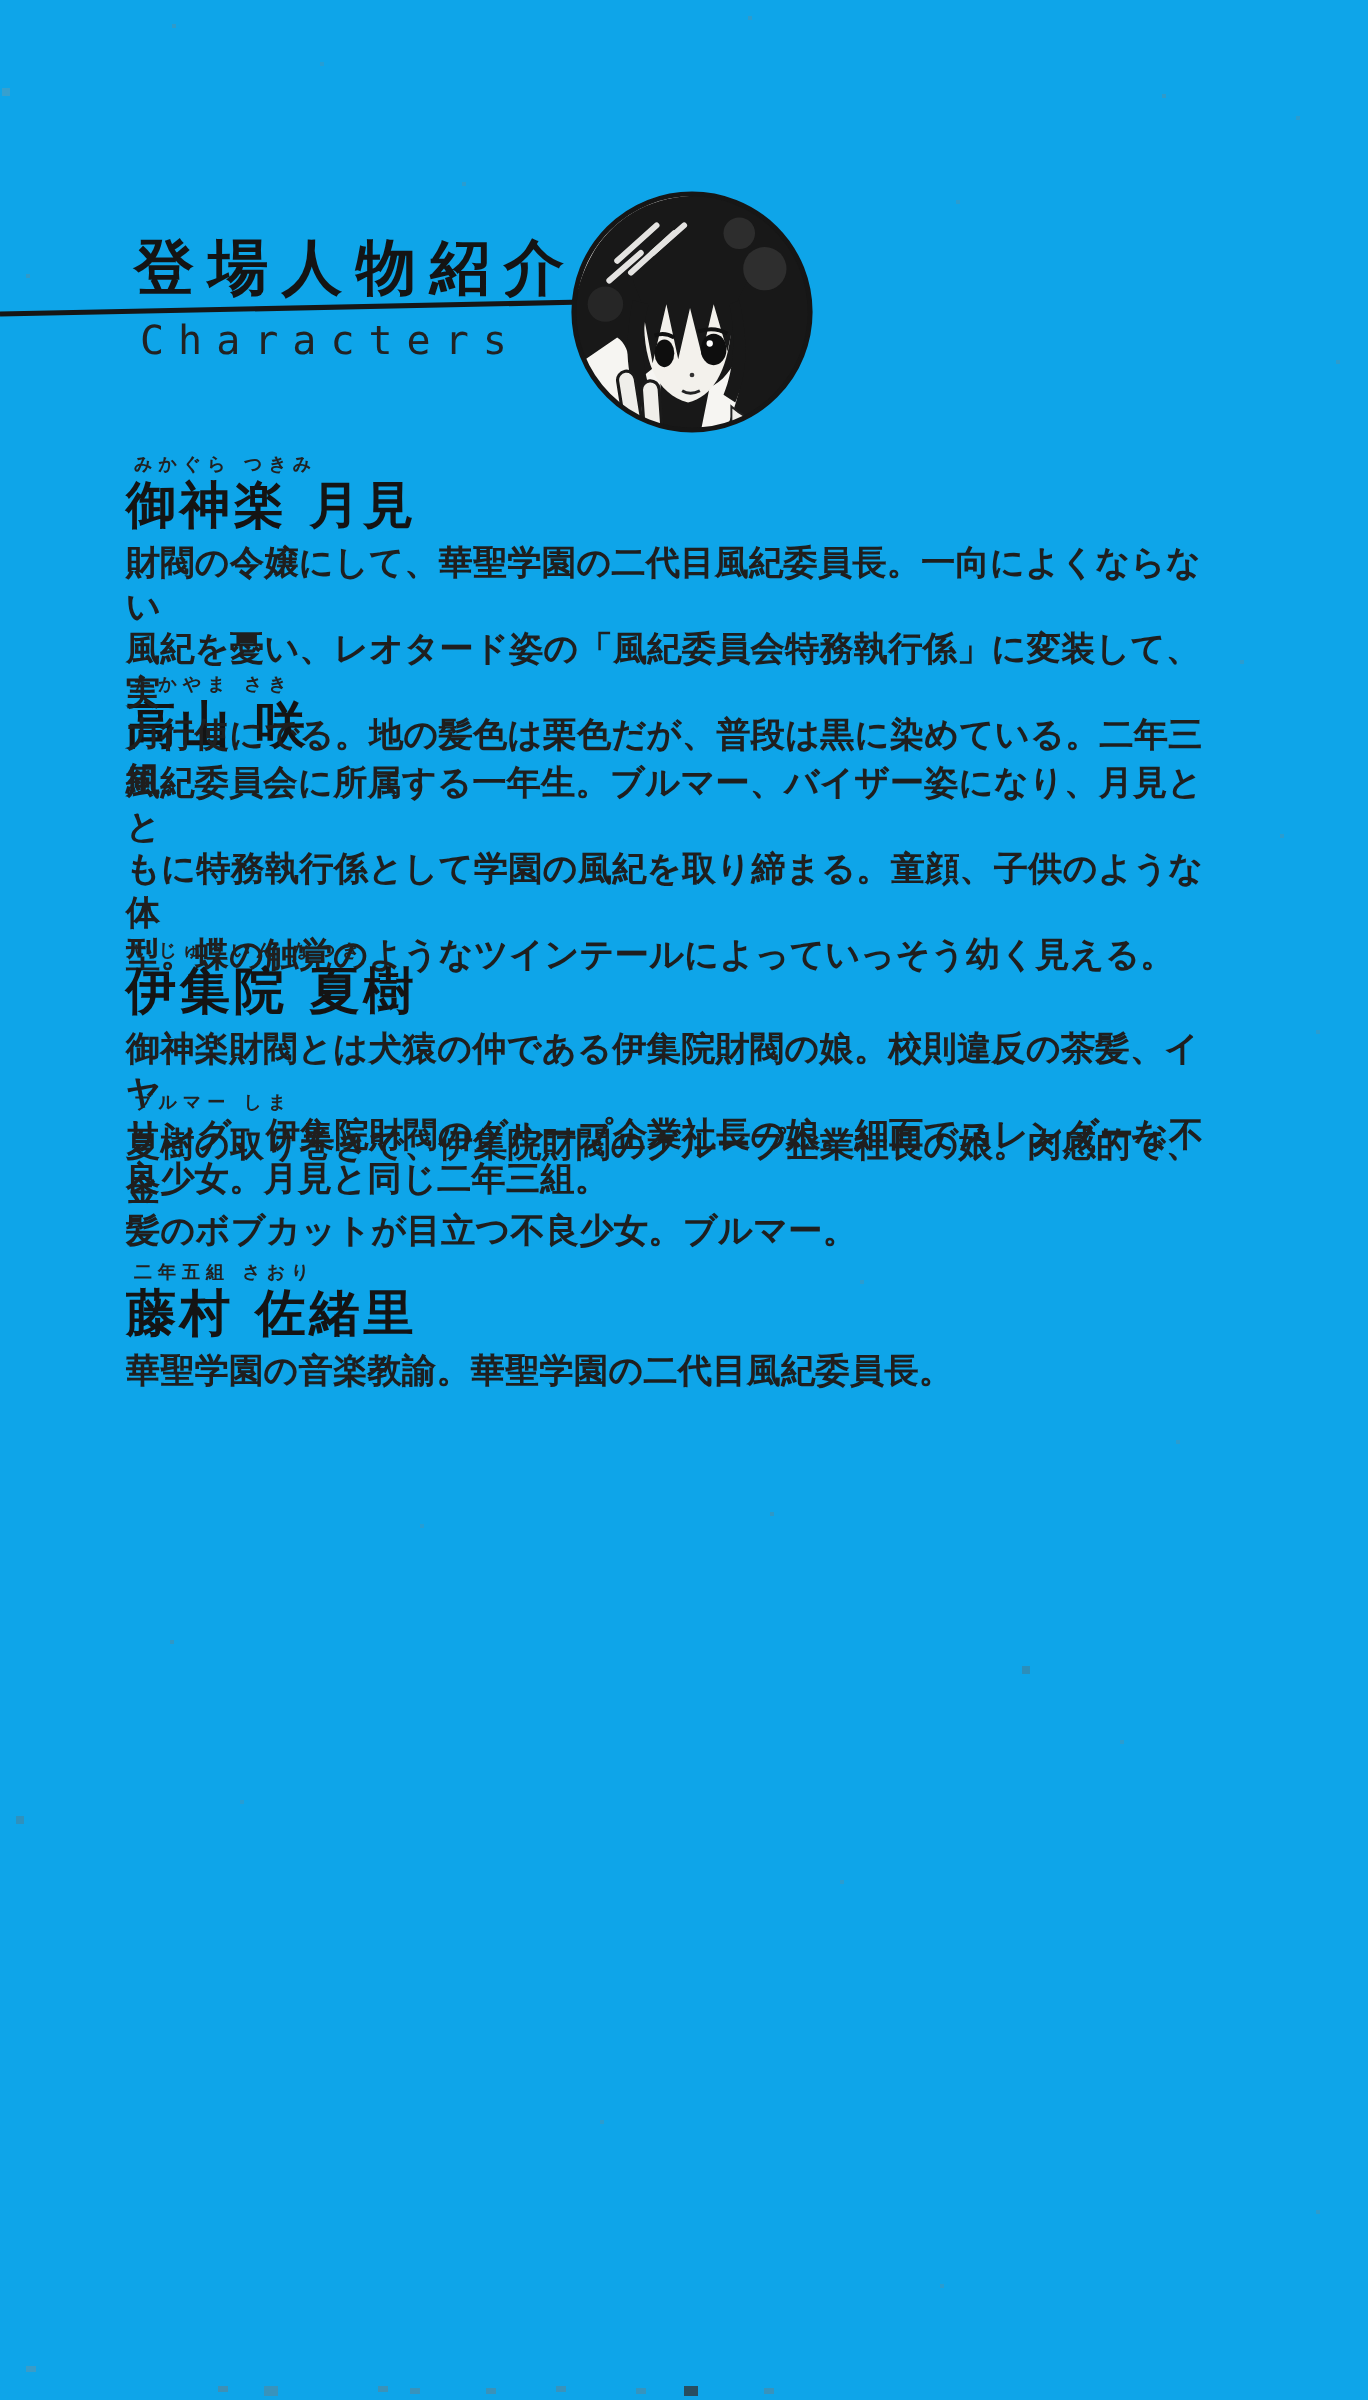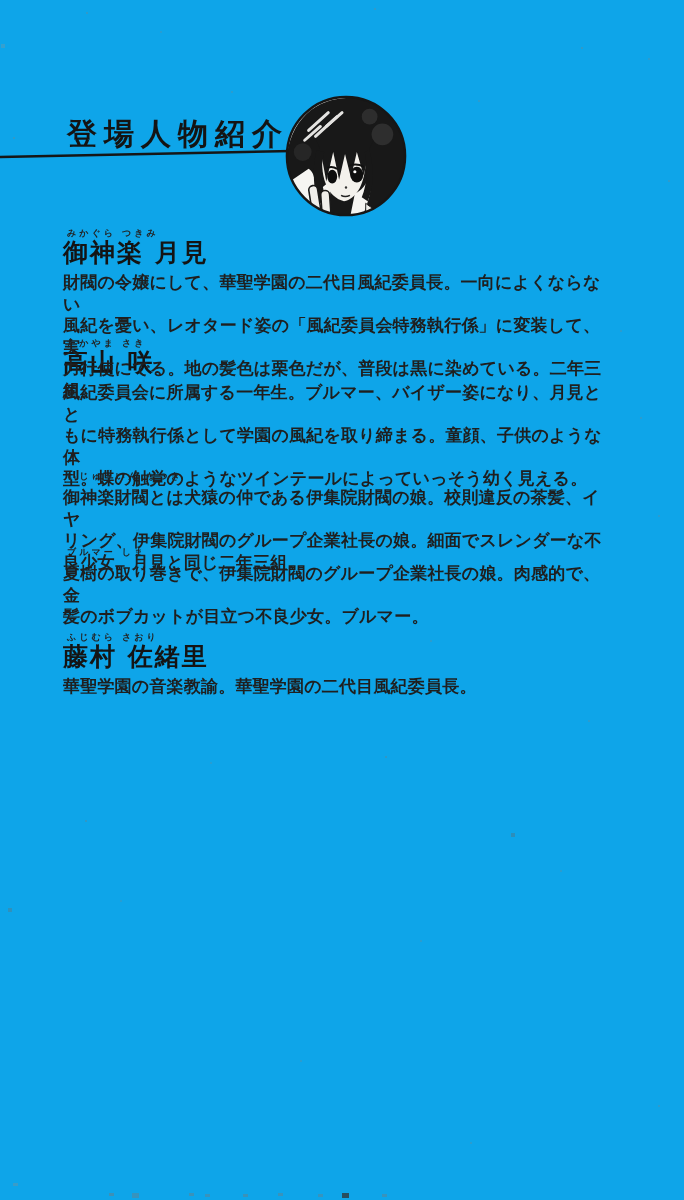--- a/index.html
+++ b/index.html
@@ -73,20 +73,21 @@
 <body>
 
 <div class="page">
 
   <div class="title-jp">登場人物紹介</div>
 
   <svg class="header-rule" viewBox="0 0 294 14" aria-hidden="true">
     <line x1="0" y1="11" x2="292" y2="5" stroke="#161616" stroke-width="2.6"></line>
   </svg>
 
+  <div class="title-en">Characters</div>
 
   <div class="portrait">
     <svg viewBox="0 0 128 128" width="126" height="126" aria-hidden="true">
       <defs>
           <clipPath id="pc">
             <circle cx="64" cy="64" r="60"></circle>
           </clipPath>
         </defs>
       <g clip-path="url(#pc)">
         <rect width="128" height="128" fill="#f6f5f2"></rect>
@@ -145,33 +146,34 @@
   <div class="entry e1">
     <div class="furigana">みかぐら つきみ</div>
     <div class="name">御神楽 月見</div>
     <div class="desc">財閥の令嬢にして、華聖学園の二代目風紀委員長。一向によくならない
 風紀を憂い、レオタード姿の「風紀委員会特務執行係」に変装して、実
 力行使にでる。地の髪色は栗色だが、普段は黒に染めている。二年三組。</div>
   </div>
 
   <div class="entry e3">
     <div class="furigana">いじゅういん なつき</div>
+    <div class="name">伊集院 夏樹</div>
     <div class="desc">御神楽財閥とは犬猿の仲である伊集院財閥の娘。校則違反の茶髪、イヤ
 リング、伊集院財閥のグループ企業社長の娘。細面でスレンダーな不
 良少女。月見と同じ二年三組。</div>
   </div>
 
   <div class="entry e4">
     <div class="furigana">ブルマー しま</div>
     <div class="desc">夏樹の取り巻きで、伊集院財閥のグループ企業社長の娘。肉感的で、金
 髪のボブカットが目立つ不良少女。ブルマー。</div>
   </div>
 
   <div class="entry e5">
-    <div class="furigana">ふじむら さおり</div>
+    <div class="furigana">二年五組 さおり</div>
     <div class="name">藤村 佐緒里</div>
     <div class="desc">華聖学園の音楽教諭。華聖学園の二代目風紀委員長。</div>
   </div>
 
   <div class="specks"></div>
   <div class="bottom-dashes"></div>
 
 </div>
 
 </body></html>

